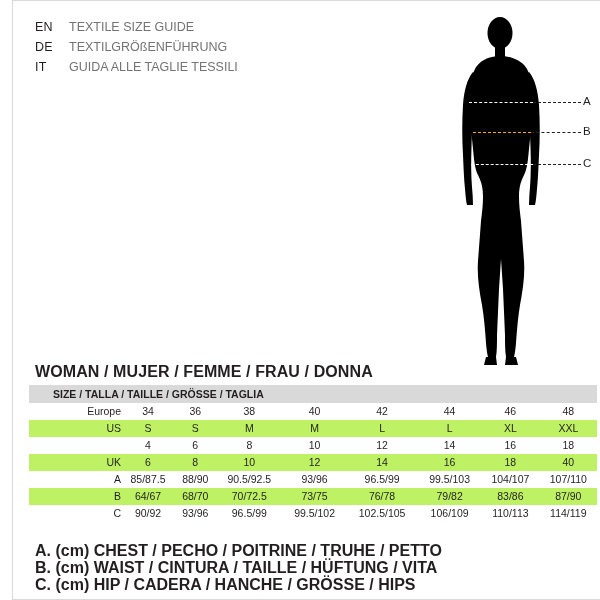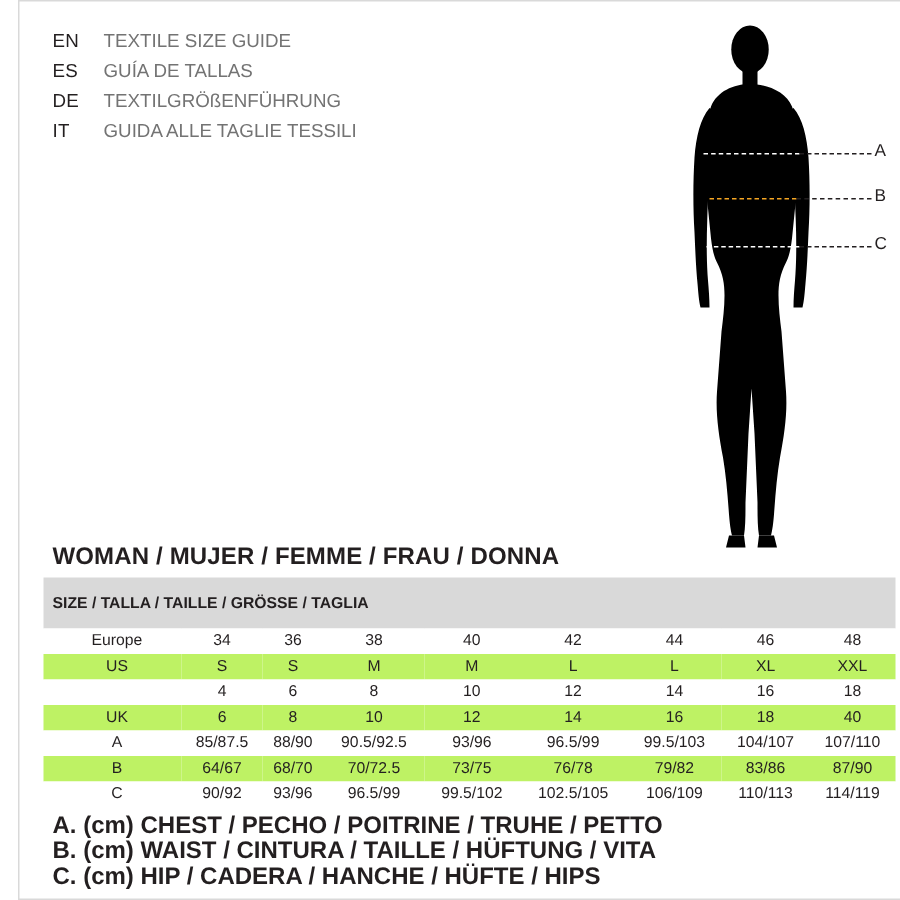--- a/index.html
+++ b/index.html
@@ -104,32 +104,32 @@
     height: 17px;
     line-height: 17px;
     text-align: center;
     font-weight: normal;
   }
   .size-table thead th {
     background: #d9d9d9;
     text-align: left;
     font-weight: bold;
     font-size: 10.5px;
-    padding-left: 6px;
-    height: 34px;
+    padding-left: 24px;
+    height: 18px;
     line-height: 18px;
   }
   .size-table tbody tr.alt td {
     background: #bef264;
   }
   .size-table tbody tr td {
     background: #ffffff;
   }
   .size-table td.rowlabel {
-    text-align: center;
+    text-align: right;
     padding-left: 6px;
     width: 86px;
   }
 
   
   .footnotes {
     position: absolute;
     left: 22px;
     top: 541px;
     width: 520px;
@@ -144,24 +144,20 @@
 </style>
 </head>
 <body>
 
 <div class="page">
 
   <div class="titles">
     <div class="title-row">
       <span class="title-lang">EN</span>
       <span class="title-text">TEXTILE SIZE GUIDE</span>
-    </div>
-    <div class="title-row">
-      <span class="title-lang">ES</span>
-      <span class="title-text">GUÍA DE TALLAS</span>
     </div>
     <div class="title-row">
       <span class="title-lang">DE</span>
       <span class="title-text">TEXTILGRÖßENFÜHRUNG</span>
     </div>
     <div class="title-row">
       <span class="title-lang">IT</span>
       <span class="title-text">GUIDA ALLE TAGLIE TESSILI</span>
     </div>
   </div>
@@ -329,16 +325,16 @@
         <td>106/109</td>
         <td>110/113</td>
         <td>114/119</td>
       </tr>
     </tbody>
   </table>
 
   <div class="footnotes">
     <div class="footnote">A. (cm) CHEST / PECHO / POITRINE / TRUHE / PETTO</div>
     <div class="footnote">B. (cm) WAIST / CINTURA / TAILLE / HÜFTUNG / VITA</div>
-    <div class="footnote">C. (cm) HIP / CADERA / HANCHE / HÜFTE / HIPS</div>
+    <div class="footnote">C. (cm) HIP / CADERA / HANCHE / GRÖSSE / HIPS</div>
   </div>
 
 </div>
 
 </body></html>

